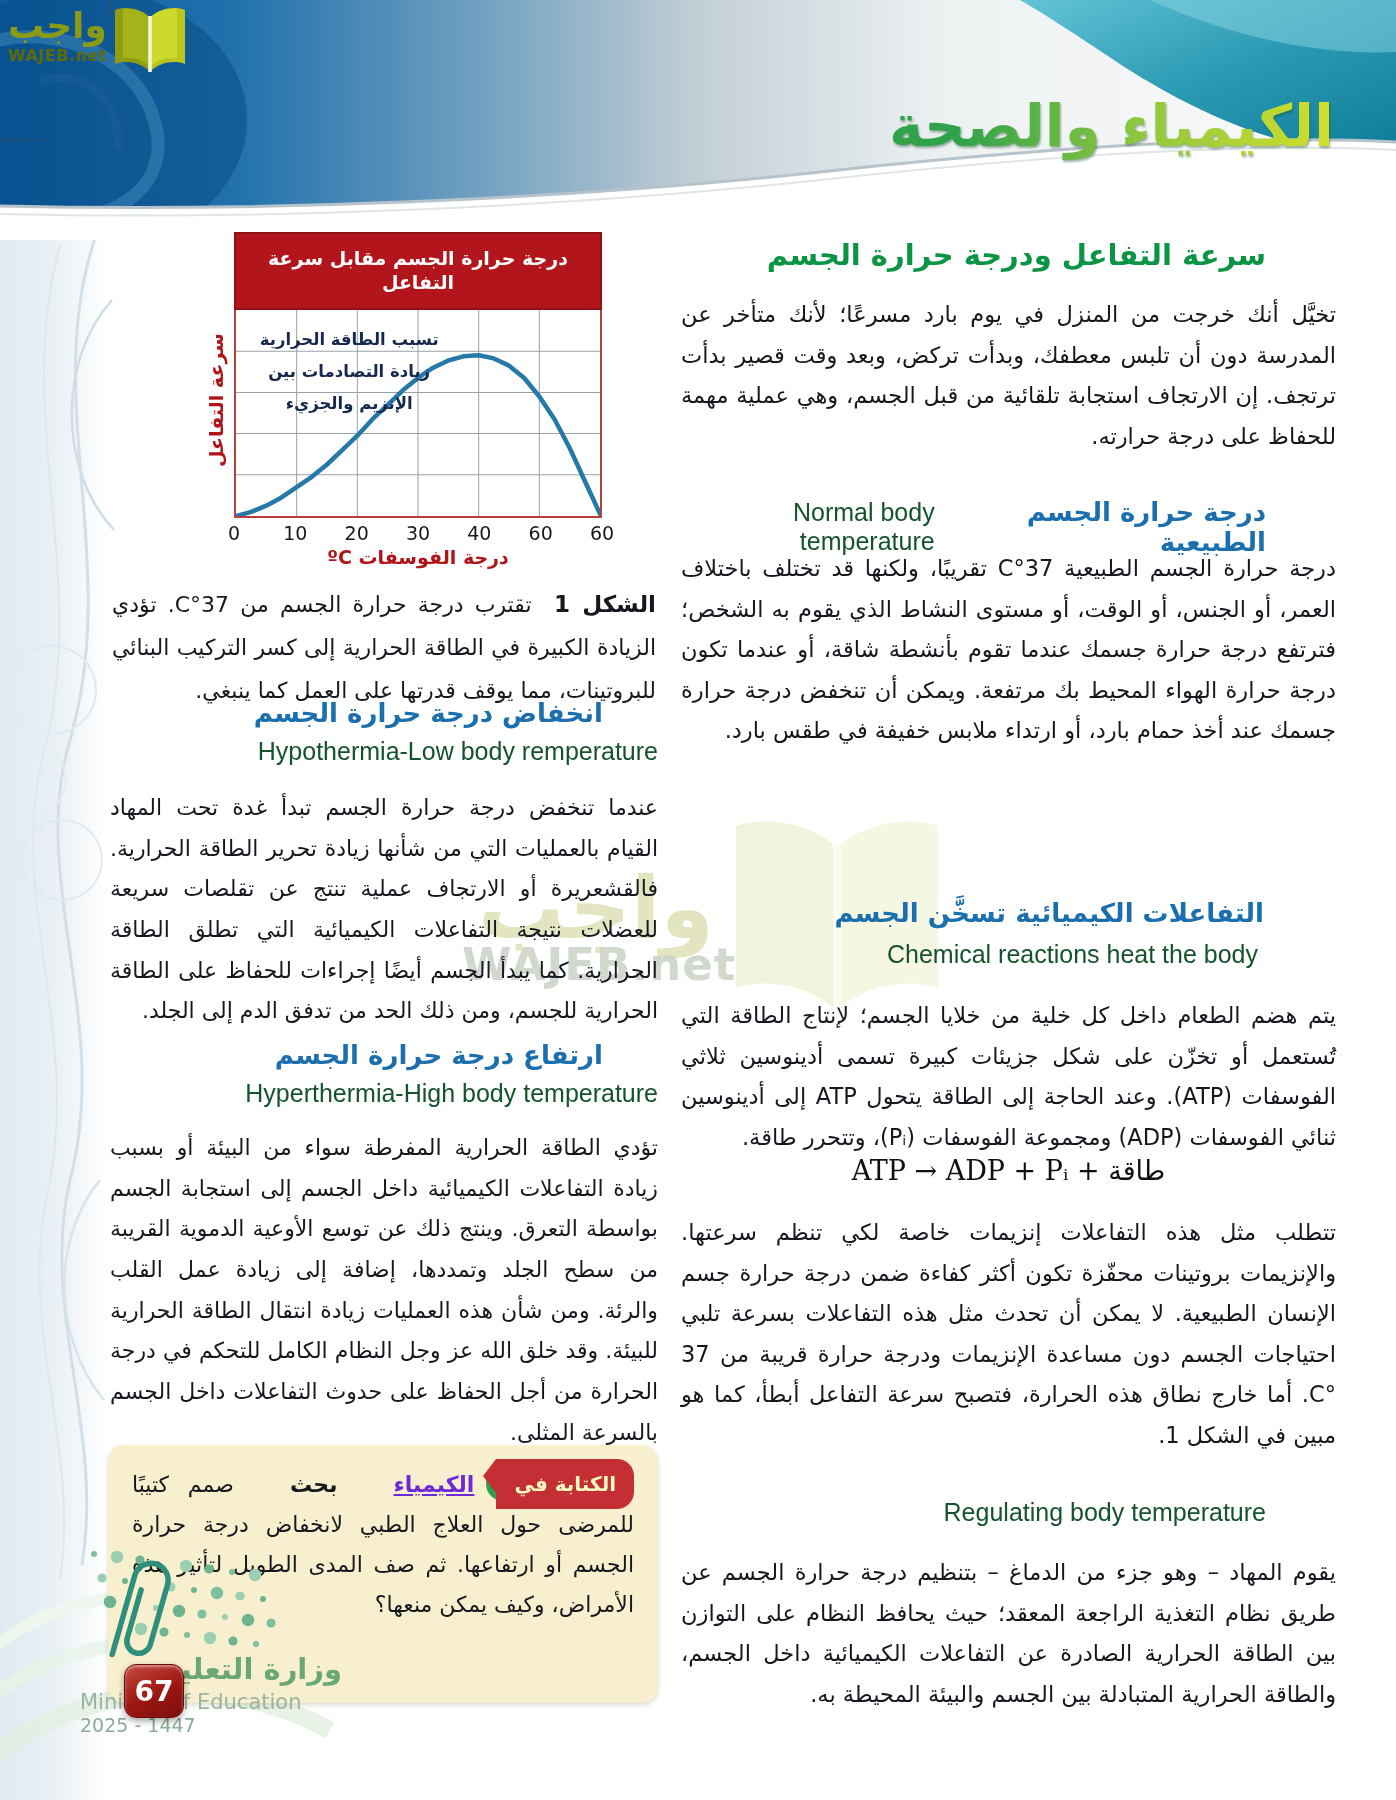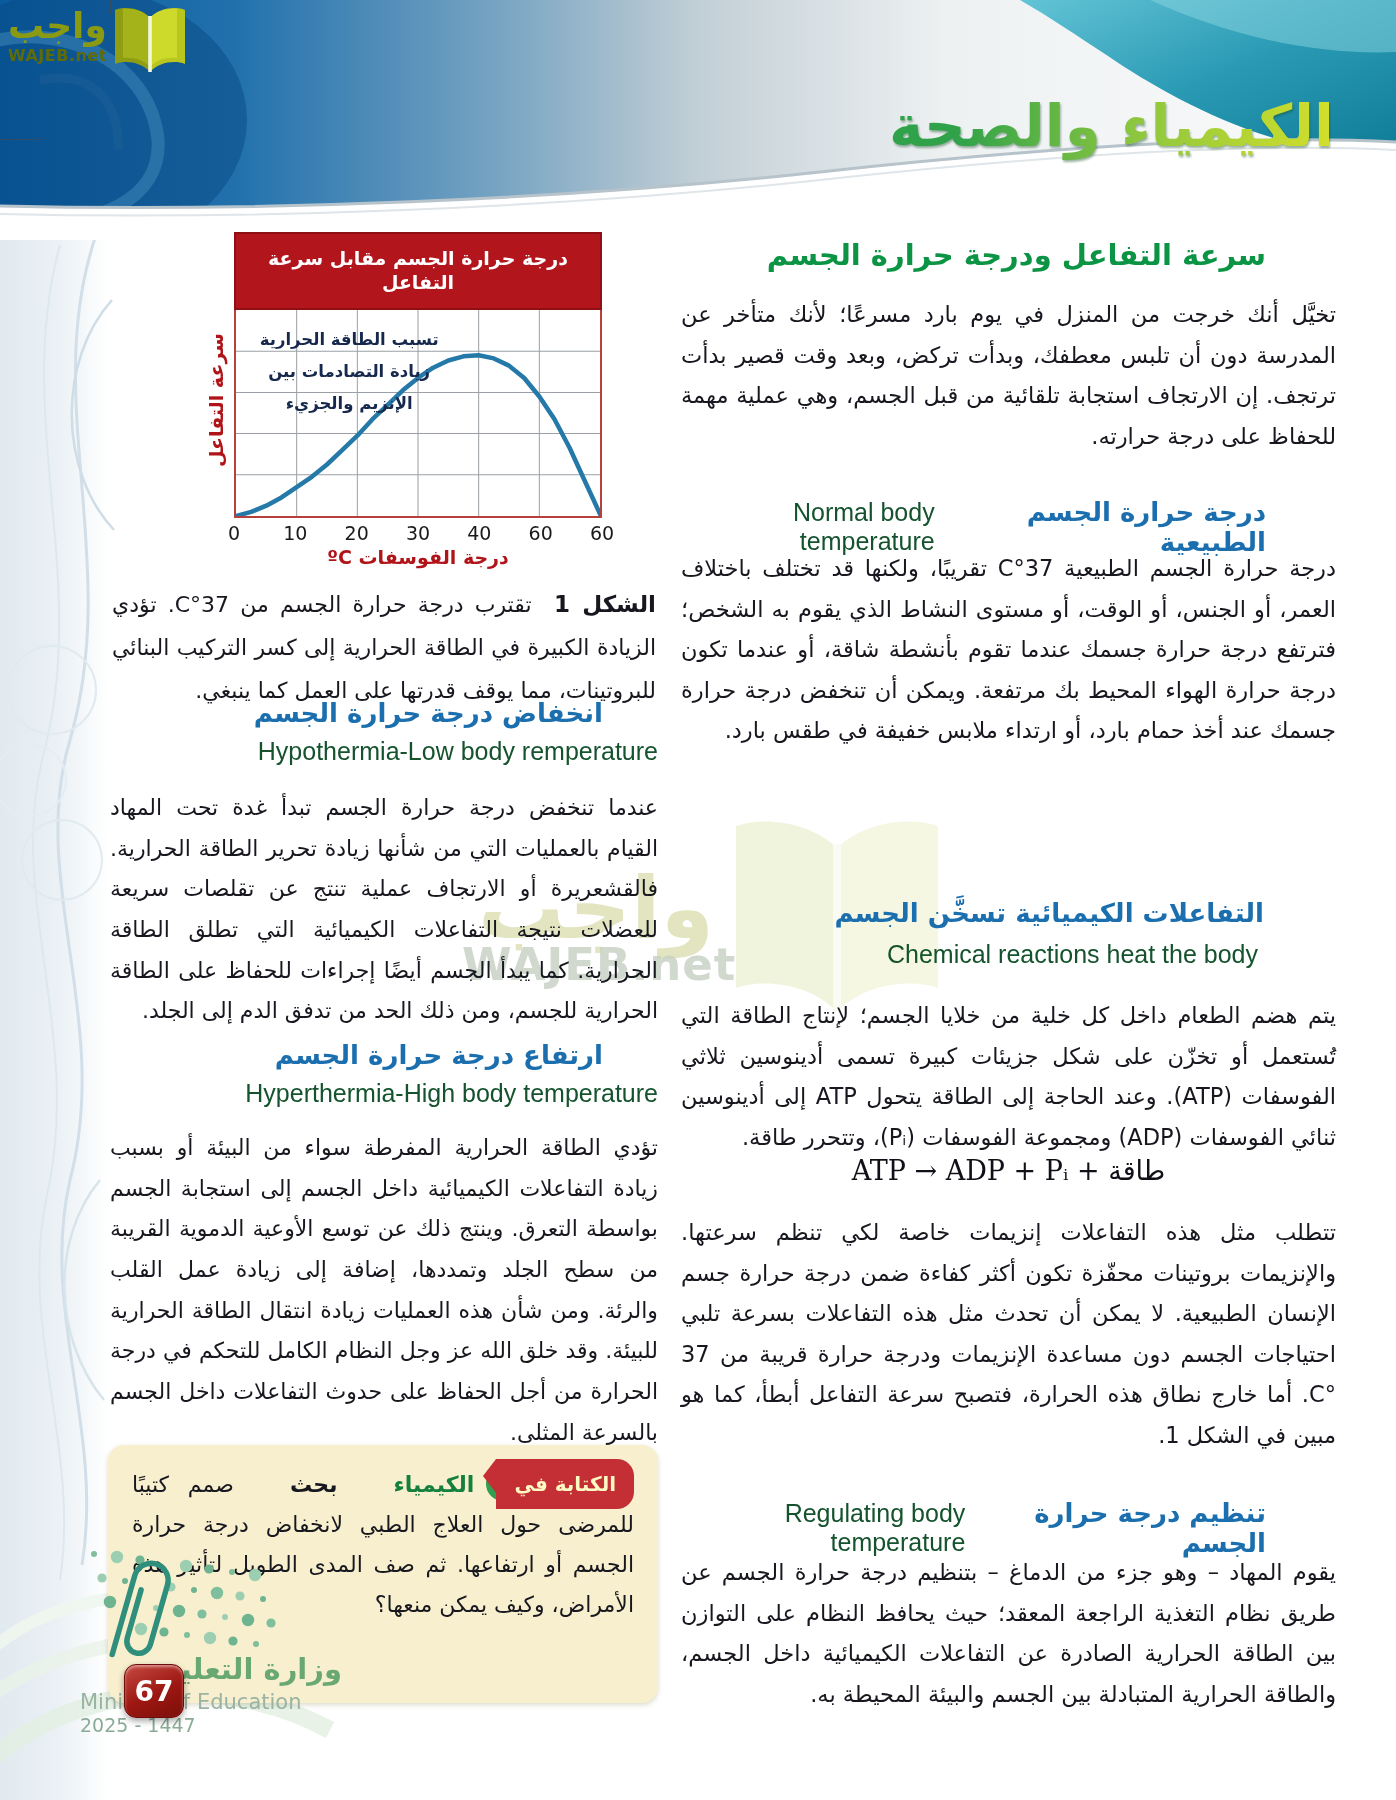--- a/index.html
+++ b/index.html
@@ -67,21 +67,21 @@
   
   .activity-box{left:108px;top:1445px;width:550px;height:258px;background:#f7efcd;border-radius:16px;
     box-shadow:0 2px 5px rgba(120,110,60,.25);padding:20px 24px;box-sizing:border-box;z-index:2;}
   .activity-text{font-size:22px;line-height:1.82;color:#17171f;text-align:justify;direction:rtl;}
   .ribbon{float:right;margin:2px 0 4px 12px;height:34px;background:#2f9e4f;border-radius:17px;
     padding-left:10px;position:relative;display:flex;align-items:center;}
   .ribbon-body{background:#c42f35;color:#fef9c3;font-weight:700;font-size:20px;height:50px;
     display:flex;align-items:center;padding:0 18px;border-radius:0 17px 17px 0;position:relative;}
   .ribbon-body::after{content:"";position:absolute;left:-13px;top:0;
     border-top:17px solid transparent;border-bottom:17px solid transparent;border-right:13px solid #c42f35;}
-  .subject{color:#15803d;font-weight:700;}
+  .subject{color:#6d28d9;font-weight:700;text-decoration:underline;}
   .tasktype{font-weight:700;}
 
   
   .page-badge{position:absolute;left:124px;top:1664px;width:58px;height:52px;border-radius:12px;
     background:linear-gradient(155deg,#c64a41 0%,#9c1712 55%,#7c0f0b 100%);
     border:1px solid #6d0c0a;box-shadow:0 3px 6px rgba(0,0,0,.35), inset 0 2px 3px rgba(255,255,255,.45);
     color:#fff;font-weight:700;font-size:28px;display:flex;align-items:center;justify-content:center;z-index:6;}
   .moe-ar{position:absolute;left:158px;top:1652px;font-size:29px;font-weight:700;color:#69a873;z-index:5;direction:rtl;}
   .moe-en{position:absolute;left:80px;top:1690px;font-size:21px;color:#9ab3a3;z-index:5;}
   .moe-year{position:absolute;left:80px;top:1714px;font-size:19px;color:#8cab97;z-index:5;}
@@ -240,21 +240,20 @@
   <p class="abs rc body-p" style="top:548px;margin:0;">درجة حرارة الجسم الطبيعية 37°C تقريبًا، ولكنها قد تختلف باختلاف العمر، أو الجنس، أو الوقت، أو مستوى النشاط الذي يقوم به الشخص؛ فترتفع درجة حرارة جسمك عندما تقوم بأنشطة شاقة، أو عندما تكون درجة حرارة الهواء المحيط بك مرتفعة. ويمكن أن تنخفض درجة حرارة جسمك عند أخذ حمام بارد، أو ارتداء ملابس خفيفة في طقس بارد.</p>
 
   <div class="abs rc h-ar" style="top:898px;padding-right:72px;box-sizing:border-box;">التفاعلات الكيميائية تسخَّن الجسم</div>
   <div class="abs rc h-en" style="top:940px;padding-right:78px;box-sizing:border-box;">Chemical reactions heat the body</div>
   <p class="abs rc body-p" style="top:995px;margin:0;">يتم هضم الطعام داخل كل خلية من خلايا الجسم؛ لإنتاج الطاقة التي تُستعمل أو تخزّن على شكل جزيئات كبيرة تسمى أدينوسين ثلاثي الفوسفات (ATP). وعند الحاجة إلى الطاقة يتحول ATP إلى أدينوسين ثنائي الفوسفات (ADP) ومجموعة الفوسفات (Pᵢ)، وتتحرر طاقة.</p>
 
   <div class="abs rc equation" style="top:1155px;">ATP → ADP + Pᵢ + طاقة</div>
   <p class="abs rc body-p" style="top:1212px;margin:0;">تتطلب مثل هذه التفاعلات إنزيمات خاصة لكي تنظم سرعتها. والإنزيمات بروتينات محفّزة تكون أكثر كفاءة ضمن درجة حرارة جسم الإنسان الطبيعية. لا يمكن أن تحدث مثل هذه التفاعلات بسرعة تلبي احتياجات الجسم دون مساعدة الإنزيمات ودرجة حرارة قريبة من 37 °C. أما خارج نطاق هذه الحرارة، فتصبح سرعة التفاعل أبطأ، كما هو مبين في الشكل 1.</p>
 
   <div class="abs rc h-line pad-r70" style="top:1498px;">
-    <span class="h-ar">تنظيم درجة حرارة الجسم</span>
     <span class="h-en">Regulating body temperature</span>
   </div>
   <p class="abs rc body-p" style="top:1552px;margin:0;">يقوم المهاد – وهو جزء من الدماغ – بتنظيم درجة حرارة الجسم عن طريق نظام التغذية الراجعة المعقد؛ حيث يحافظ النظام على التوازن بين الطاقة الحرارية الصادرة عن التفاعلات الكيميائية داخل الجسم، والطاقة الحرارية المتبادلة بين الجسم والبيئة المحيطة به.</p>
 
   <svg class="moe-dots" width="200" height="110" viewBox="0 0 200 110" id="moeDots">
       <circle cx="10" cy="12" r="3" fill="#7fbf9d"></circle>
       <circle cx="33" cy="15" r="6.2" fill="#9ccfb2"></circle>
       <circle cx="56" cy="18" r="4.6" fill="#6fb491"></circle>
       <circle cx="102" cy="24" r="6.2" fill="#9ccfb2"></circle>
       <circle cx="125" cy="27" r="4.6" fill="#6fb491"></circle>

